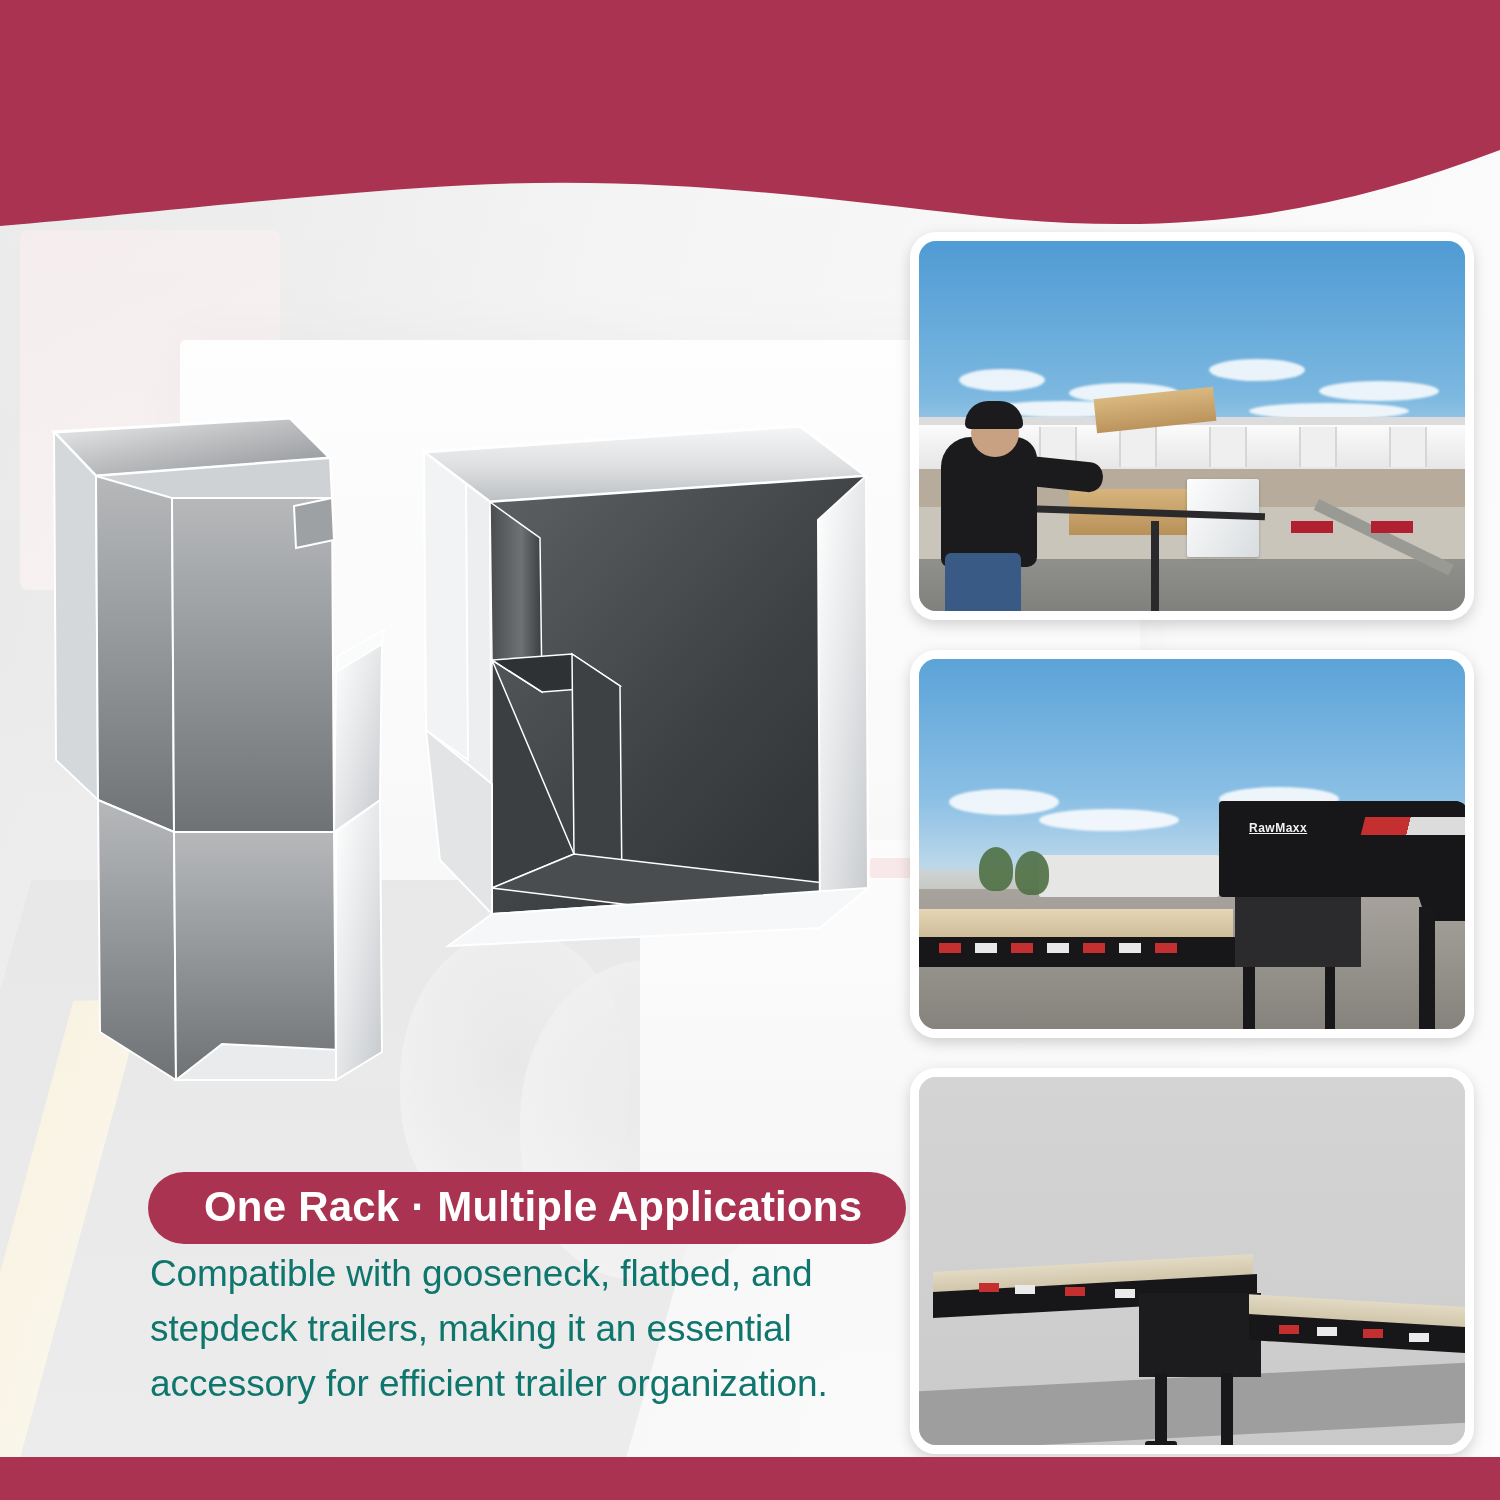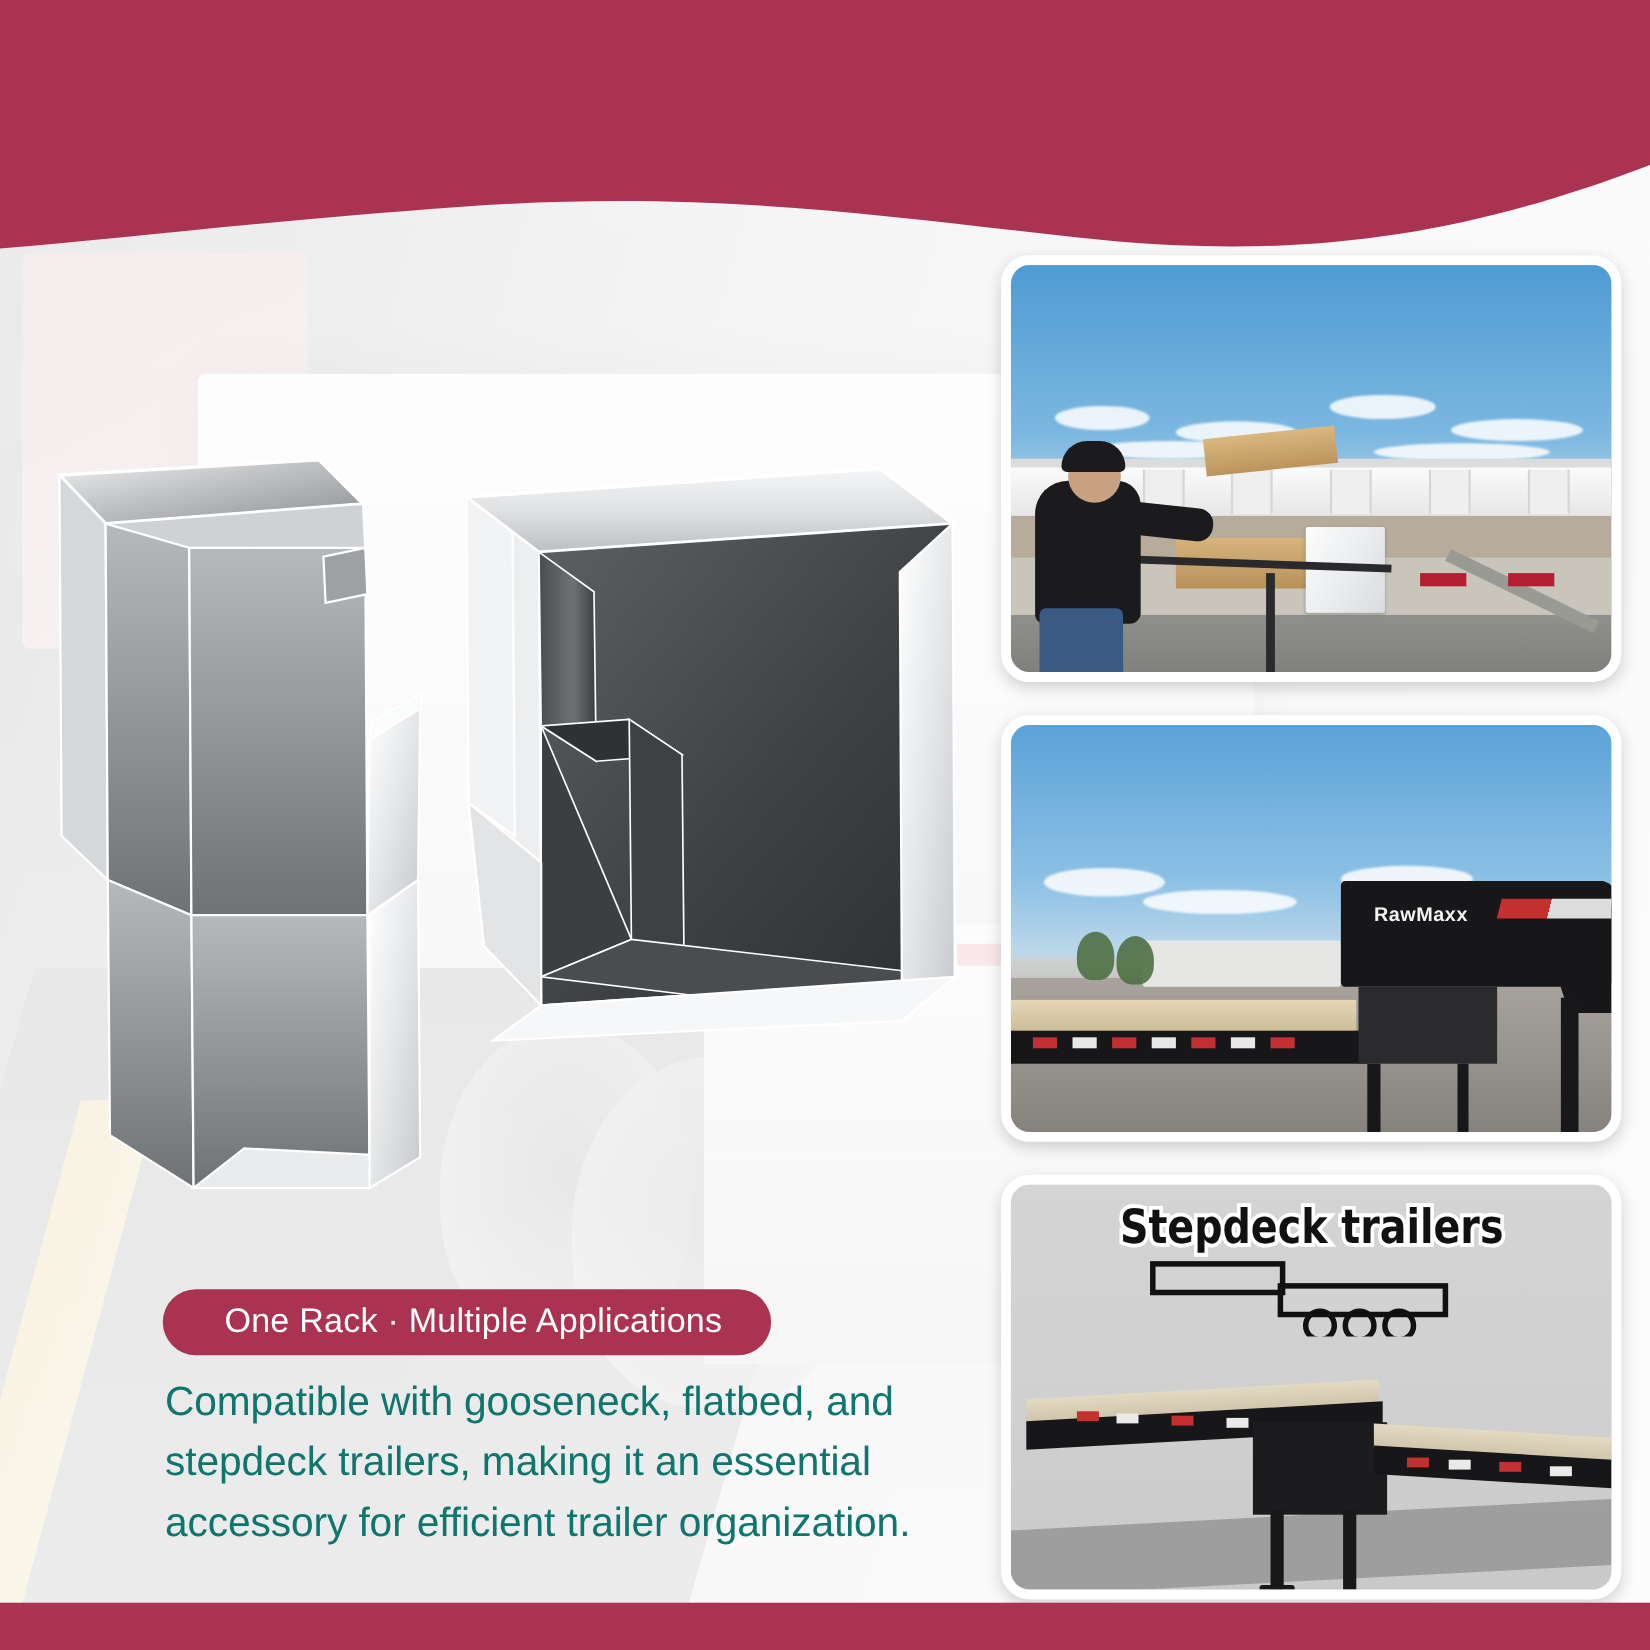--- a/index.html
+++ b/index.html
@@ -164,21 +164,21 @@
   #p2-lot{position:absolute;left:0;top:230px;width:100%;height:196px;background:linear-gradient(180deg,#a8a49d,#8e8b85 55%,#77746f 100%);}
   #p2-bldg{position:absolute;left:120px;top:196px;width:180px;height:42px;background:#e6e6e4;border-radius:2px;}
   #p2-bldg2{position:absolute;left:306px;top:202px;width:120px;height:34px;background:#d9d9d6;}
   .p2-tree{position:absolute;top:188px;width:34px;height:44px;background:#4f7044;border-radius:50% 50% 40% 40%;opacity:.9;}
   #p2-deck{position:absolute;left:-6px;top:250px;width:320px;height:30px;background:linear-gradient(180deg,#e4d6b6,#cdbb97);}
   #p2-frame{position:absolute;left:-6px;top:278px;width:330px;height:30px;background:#17171a;}
   .p2-marker{position:absolute;top:284px;width:22px;height:10px;background:#c42f2f;}
   .p2-marker.w{background:#e8e8e8;}
   #p2-neck{position:absolute;left:300px;top:142px;width:250px;height:96px;background:#17171a;border-radius:4px 14px 14px 4px;}
   #p2-neck-slope{position:absolute;left:488px;top:142px;width:70px;height:120px;background:#17171a;transform:skewX(18deg);}
-  #p2-neck-logo{position:absolute;left:330px;top:162px;width:140px;height:22px;color:#f2f2f2;font-size:18px;font-weight:700;letter-spacing:.5px;font-family:"Liberation Sans Narrow","Liberation Sans",sans-serif;}
+  #p2-neck-logo{position:absolute;left:330px;top:162px;width:140px;height:22px;color:#f2f2f2;font-size:12px;font-weight:700;letter-spacing:.5px;font-family:"Liberation Sans Narrow","Liberation Sans",sans-serif;text-decoration:underline;}
   #p2-stripe{position:absolute;left:444px;top:158px;width:120px;height:18px;background:linear-gradient(90deg,#c42f2f 0 38%,#dcdcdc 38% 100%);transform:skewX(-14deg);}
   #p2-box{position:absolute;left:316px;top:238px;width:126px;height:70px;background:#2b2b2e;}
   #p2-leg1{position:absolute;left:324px;top:308px;width:12px;height:92px;background:#18181b;}
   #p2-leg2{position:absolute;left:500px;top:248px;width:16px;height:130px;background:#18181b;}
   #p2-leg3{position:absolute;left:406px;top:308px;width:10px;height:72px;background:#18181b;}
 
   
   #photo3{background:linear-gradient(180deg,#d4d4d4 0%,#d0d0d0 55%,#c9c9c9 100%);}
   #p3-upper-deck{position:absolute;left:14px;top:186px;width:320px;height:22px;background:linear-gradient(180deg,#e3dac4,#cfc4a8);transform:skewY(-3.2deg);}
   #p3-upper-frame{position:absolute;left:14px;top:206px;width:324px;height:26px;background:#17171a;transform:skewY(-3.2deg);}
@@ -194,21 +194,21 @@
 
   
   #badge{
     position:absolute;left:148px;top:1172px;
     background:#a93351;
     border-radius:40px;
     padding:11px 44px 13px 56px;
     display:inline-block;
   }
   #badge-text{
-    color:#ffffff;font-size:31px;font-weight:400;letter-spacing:.2px;
+    color:#ffffff;font-size:42px;font-weight:700;letter-spacing:.2px;
     white-space:nowrap;
   }
   #body-copy{
     position:absolute;left:150px;top:1247px;width:720px;
     color:#0f766e;
     font-size:37px;
     line-height:1.48;
     letter-spacing:-.1px;
   }
 
@@ -394,32 +394,20 @@
       <div id="p3-lower-frame"></div>
       <div class="p3-marker" style="left:360px;top:248px;"></div>
       <div class="p3-marker w" style="left:398px;top:250px;"></div>
       <div class="p3-marker" style="left:444px;top:252px;"></div>
       <div class="p3-marker w" style="left:490px;top:256px;"></div>
       <div id="p3-leg1"></div>
       <div id="p3-leg2"></div>
       <div id="p3-foot1"></div>
 
     </div>
-    <div class="card-overlay">
-      <div class="card-title">Stepdeck trailers</div>
-      <div class="card-diagram">
-        <svg width="300" height="70" viewBox="0 0 300 70">
-          <rect x="6" y="4" width="118" height="26" fill="none" stroke="#111" stroke-width="5"></rect>
-          <rect x="122" y="24" width="150" height="26" fill="none" stroke="#111" stroke-width="5"></rect>
-          <circle cx="158" cy="60" r="13" fill="none" stroke="#111" stroke-width="5"></circle>
-          <circle cx="194" cy="60" r="13" fill="none" stroke="#111" stroke-width="5"></circle>
-          <circle cx="230" cy="60" r="13" fill="none" stroke="#111" stroke-width="5"></circle>
-        </svg>
-      </div>
-    </div>
   </div>
 
 </div>
 
 <div id="badge">
   <span id="badge-text">One Rack · Multiple Applications</span>
 </div>
 <div id="body-copy">Compatible with gooseneck, flatbed, and stepdeck trailers, making it an essential accessory for efficient trailer organization.</div>
 
 <div id="bottom-bar"></div>

